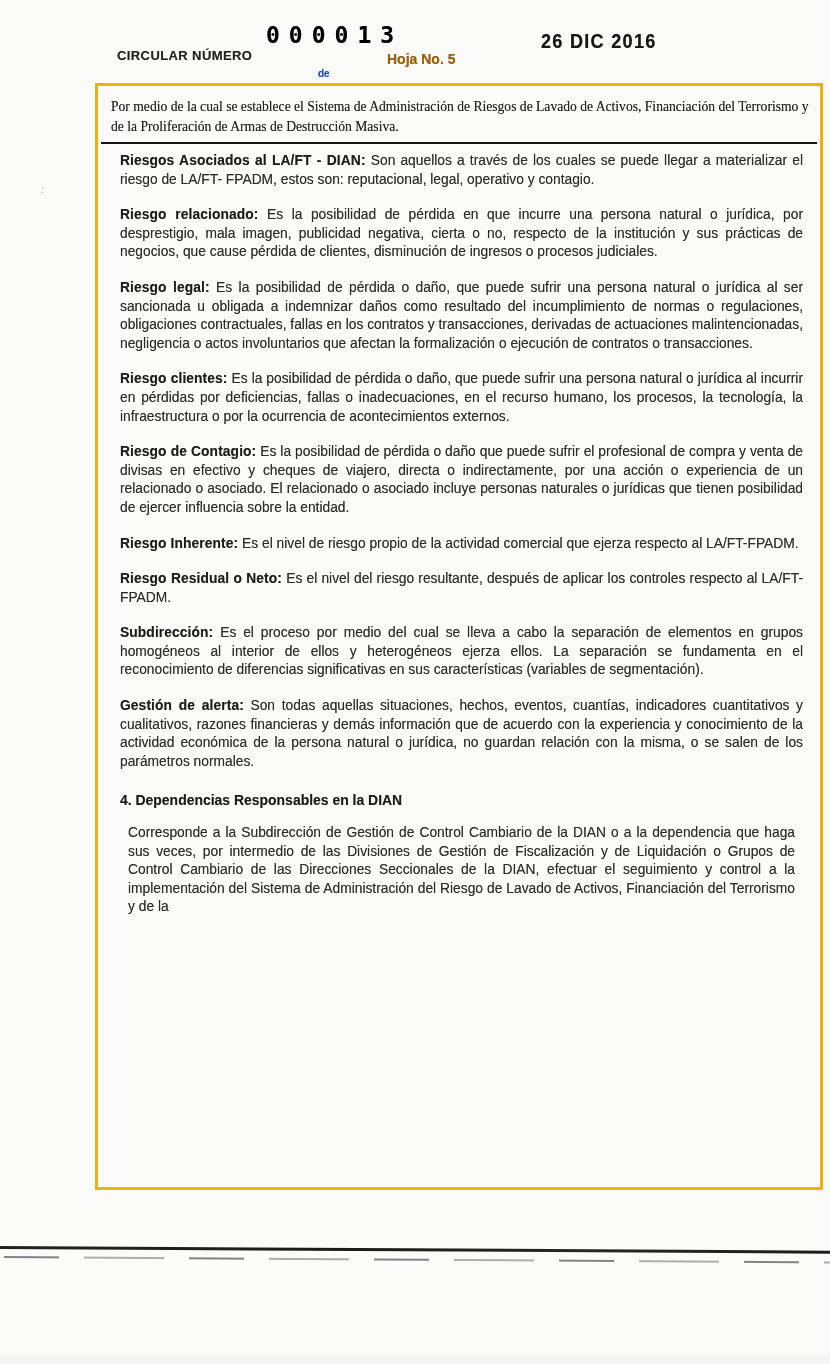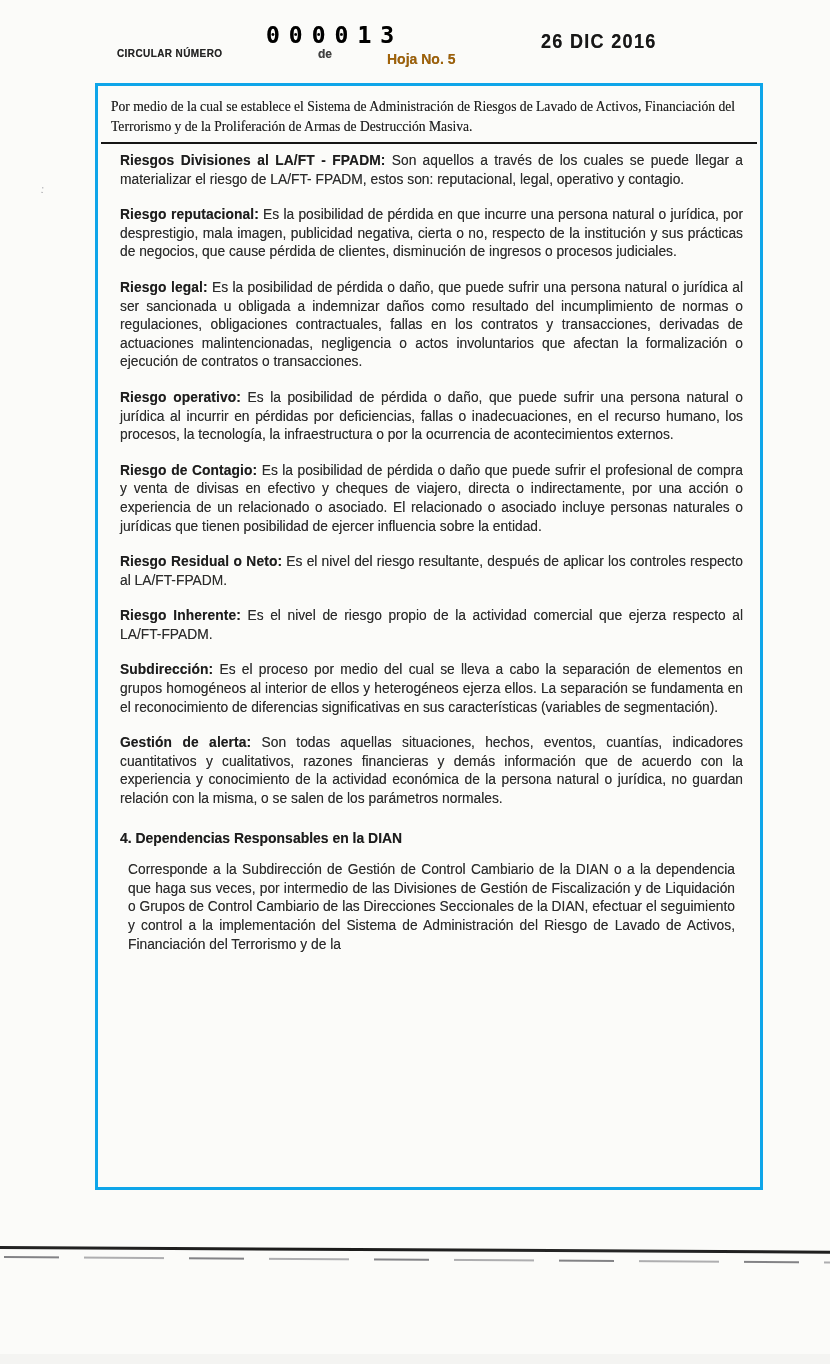--- a/index.html
+++ b/index.html
@@ -11,52 +11,52 @@
   .page{
     position:relative;
     width:830px;height:1364px;
     background:#fbfbf9;
     overflow:hidden;
     color:#2e2e2e;
   }
   
   .hdr-label{
     position:absolute;left:117px;top:48px;
-    font-size:10px;font-weight:bold;letter-spacing:.4px;color:#242424;
+    font-size:13px;font-weight:bold;letter-spacing:.4px;color:#242424;
     text-shadow:0 0 .5px rgba(40,40,40,.55);
   }
   .stamp-number{
     position:absolute;left:266px;top:22px;
     font-family:"DejaVu Sans Mono", monospace;
     font-size:23px;font-weight:600;letter-spacing:9px;color:#000000;
     text-shadow:0 0 .6px rgba(0,0,0,.5);
   }
   .de-label{
-    position:absolute;left:318px;top:47px;
-    font-size:12px;font-weight:bold;color:#404040;
+    position:absolute;left:318px;top:68px;
+    font-size:10px;font-weight:bold;color:#1d4ed8;
     text-shadow:0 0 .5px rgba(40,40,40,.5);
   }
   .hoja-label{
     position:absolute;left:387px;top:51px;
     font-size:14px;font-weight:bold;color:#a16207;
     text-shadow:0 0 .5px rgba(40,40,40,.55);
   }
   .date-stamp{
     position:absolute;left:541px;top:29px;
     font-size:21px;font-weight:700;letter-spacing:1.5px;color:#171717;
     transform:scaleX(.86);transform-origin:left top;
     text-shadow:0 0 .7px rgba(0,0,0,.55);
     white-space:nowrap;
   }
   
   .doc-box{
     position:absolute;left:95px;top:83px;
-    width:668px;height:1107px;
+    width:728px;height:1107px;
     box-sizing:border-box;
-    border:3px solid #0ea5e9;
+    border:3px solid #eab308;
     background:transparent;
   }
   .subject{
     padding:11px 10px 0 13px;
     font-family:"Liberation Serif", serif;
     font-size:13.6px;line-height:20px;color:#222;
     text-shadow:0 0 .4px rgba(30,30,30,.5);
   }
   .subject-rule{
     height:2px;background:#151515;
@@ -116,33 +116,33 @@
   <div class="margin-speck">:</div>
 
   <div class="doc-box">
 
     <div class="subject">Por medio de la cual se establece el Sistema de Administración de Riesgos de Lavado de Activos, Financiación del Terrorismo y de la Proliferación de Armas de Destrucción Masiva.</div>
     <div class="subject-rule"></div>
 
     <div class="body-text">
 
 
-      <p class="body-par"><b>Riesgos Divisiones al LA/FT - FPADM:</b> <span>Son aquellos a través de los cuales se puede llegar a materializar el riesgo de LA/FT- FPADM, estos son: reputacional, legal, operativo y contagio.</span></p>
+      <p class="body-par"><b>Riesgos Asociados al LA/FT - DIAN:</b> <span>Son aquellos a través de los cuales se puede llegar a materializar el riesgo de LA/FT- FPADM, estos son: reputacional, legal, operativo y contagio.</span></p>
 
-      <p class="body-par"><b>Riesgo reputacional:</b> <span>Es la posibilidad de pérdida en que incurre una persona natural o jurídica, por desprestigio, mala imagen, publicidad negativa, cierta o no, respecto de la institución y sus prácticas de negocios, que cause pérdida de clientes, disminución de ingresos o procesos judiciales.</span></p>
+      <p class="body-par"><b>Riesgo relacionado:</b> <span>Es la posibilidad de pérdida en que incurre una persona natural o jurídica, por desprestigio, mala imagen, publicidad negativa, cierta o no, respecto de la institución y sus prácticas de negocios, que cause pérdida de clientes, disminución de ingresos o procesos judiciales.</span></p>
 
       <p class="body-par"><b>Riesgo legal:</b> <span>Es la posibilidad de pérdida o daño, que puede sufrir una persona natural o jurídica al ser sancionada u obligada a indemnizar daños como resultado del incumplimiento de normas o regulaciones, obligaciones contractuales, fallas en los contratos y transacciones, derivadas de actuaciones malintencionadas, negligencia o actos involuntarios que afectan la formalización o ejecución de contratos o transacciones.</span></p>
 
-      <p class="body-par"><b>Riesgo operativo:</b> <span>Es la posibilidad de pérdida o daño, que puede sufrir una persona natural o jurídica al incurrir en pérdidas por deficiencias, fallas o inadecuaciones, en el recurso humano, los procesos, la tecnología, la infraestructura o por la ocurrencia de acontecimientos externos.</span></p>
+      <p class="body-par"><b>Riesgo clientes:</b> <span>Es la posibilidad de pérdida o daño, que puede sufrir una persona natural o jurídica al incurrir en pérdidas por deficiencias, fallas o inadecuaciones, en el recurso humano, los procesos, la tecnología, la infraestructura o por la ocurrencia de acontecimientos externos.</span></p>
 
       <p class="body-par"><b>Riesgo de Contagio:</b> <span>Es la posibilidad de pérdida o daño que puede sufrir el profesional de compra y venta de divisas en efectivo y cheques de viajero, directa o indirectamente, por una acción o experiencia de un relacionado o asociado. El relacionado o asociado incluye personas naturales o jurídicas que tienen posibilidad de ejercer influencia sobre la entidad.</span></p>
 
+      <p class="body-par"><b>Riesgo Inherente:</b> <span>Es el nivel de riesgo propio de la actividad comercial que ejerza respecto al LA/FT-FPADM.</span></p>
+
       <p class="body-par"><b>Riesgo Residual o Neto:</b> <span>Es el nivel del riesgo resultante, después de aplicar los controles respecto al LA/FT-FPADM.</span></p>
-
-      <p class="body-par"><b>Riesgo Inherente:</b> <span>Es el nivel de riesgo propio de la actividad comercial que ejerza respecto al LA/FT-FPADM.</span></p>
 
       <p class="body-par"><b>Subdirección:</b> <span>Es el proceso por medio del cual se lleva a cabo la separación de elementos en grupos homogéneos al interior de ellos y heterogéneos ejerza ellos. La separación se fundamenta en el reconocimiento de diferencias significativas en sus características (variables de segmentación).</span></p>
 
       <p class="body-par"><b>Gestión de alerta:</b> <span>Son todas aquellas situaciones, hechos, eventos, cuantías, indicadores cuantitativos y cualitativos, razones financieras y demás información que de acuerdo con la experiencia y conocimiento de la actividad económica de la persona natural o jurídica, no guardan relación con la misma, o se salen de los parámetros normales.</span></p>
 
       <div class="section-heading">4. Dependencias Responsables en la DIAN</div>
 
       <p class="body-par closing">Corresponde a la Subdirección de Gestión de Control Cambiario de la DIAN o a la dependencia que haga sus veces, por intermedio de las Divisiones de Gestión de Fiscalización y de Liquidación o Grupos de Control Cambiario de las Direcciones Seccionales de la DIAN, efectuar el seguimiento y control a la implementación del Sistema de Administración del Riesgo de Lavado de Activos, Financiación del Terrorismo y de la</p>
 
     </div>

